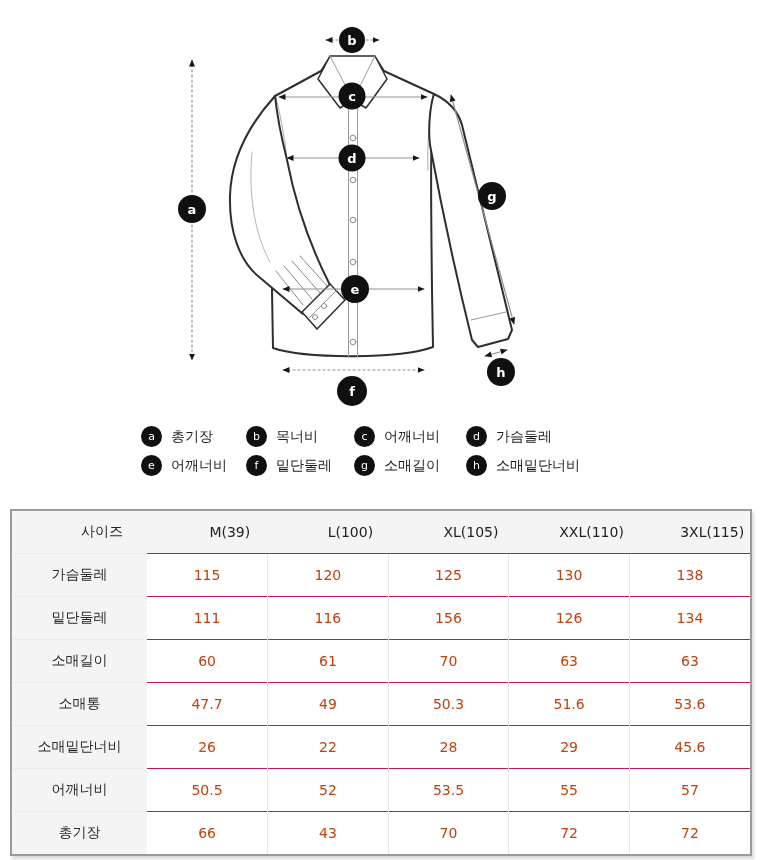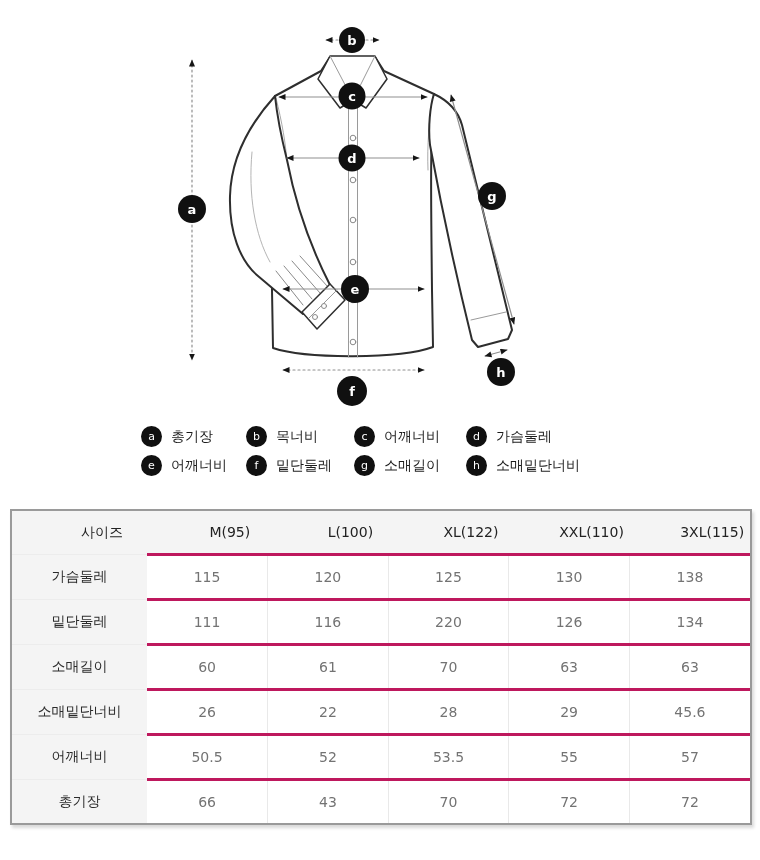--- a/index.html
+++ b/index.html
@@ -33,21 +33,21 @@
   table.size col.labelcol{width:135px;}
   table.size th,table.size td{
     height:42px;text-align:center;vertical-align:middle;font-weight:400;
     padding:0;font-size:14px;
   }
   table.size thead th{background:#f4f4f4;color:#222;padding-left:45px;}
   table.size tbody th{
     background:#f4f4f4;color:#2a2a2a;border-top:1px solid #ececec;
   }
   table.size tbody td{
-    background:#fff;color:#737373;border-top:3px solid #be185d;
+    background:#fff;color:#c2410c;border-top:1px solid #be185d;
     border-left:1px solid #e9e9e9;
   }
   table.size tbody td.first{border-left:none;}
 </style>
 </head>
 <body>
 
 <div class="stage">
 
   <svg class="diagram" width="760" height="420" viewBox="0 0 760 420">
@@ -177,53 +177,61 @@
           <col class="labelcol">
           <col>
           <col>
           <col>
           <col>
           <col>
         </colgroup>
       <thead>
         <tr>
           <th>사이즈</th>
-          <th>M(95)</th>
+          <th>M(39)</th>
           <th>L(100)</th>
-          <th>XL(122)</th>
+          <th>XL(105)</th>
           <th>XXL(110)</th>
           <th>3XL(115)</th>
         </tr>
       </thead>
       <tbody>
         <tr>
           <th>가슴둘레</th>
           <td class="first">115</td>
           <td>120</td>
           <td>125</td>
           <td>130</td>
           <td>138</td>
         </tr>
         <tr>
           <th>밑단둘레</th>
           <td class="first">111</td>
           <td>116</td>
-          <td>220</td>
+          <td>156</td>
           <td>126</td>
           <td>134</td>
         </tr>
         <tr>
           <th>소매길이</th>
           <td class="first">60</td>
           <td>61</td>
           <td>70</td>
           <td>63</td>
           <td>63</td>
         </tr>
         <tr>
+          <th>소매통</th>
+          <td class="first">47.7</td>
+          <td>49</td>
+          <td>50.3</td>
+          <td>51.6</td>
+          <td>53.6</td>
+        </tr>
+        <tr>
           <th>소매밑단너비</th>
           <td class="first">26</td>
           <td>22</td>
           <td>28</td>
           <td>29</td>
           <td>45.6</td>
         </tr>
         <tr>
           <th>어깨너비</th>
           <td class="first">50.5</td>

